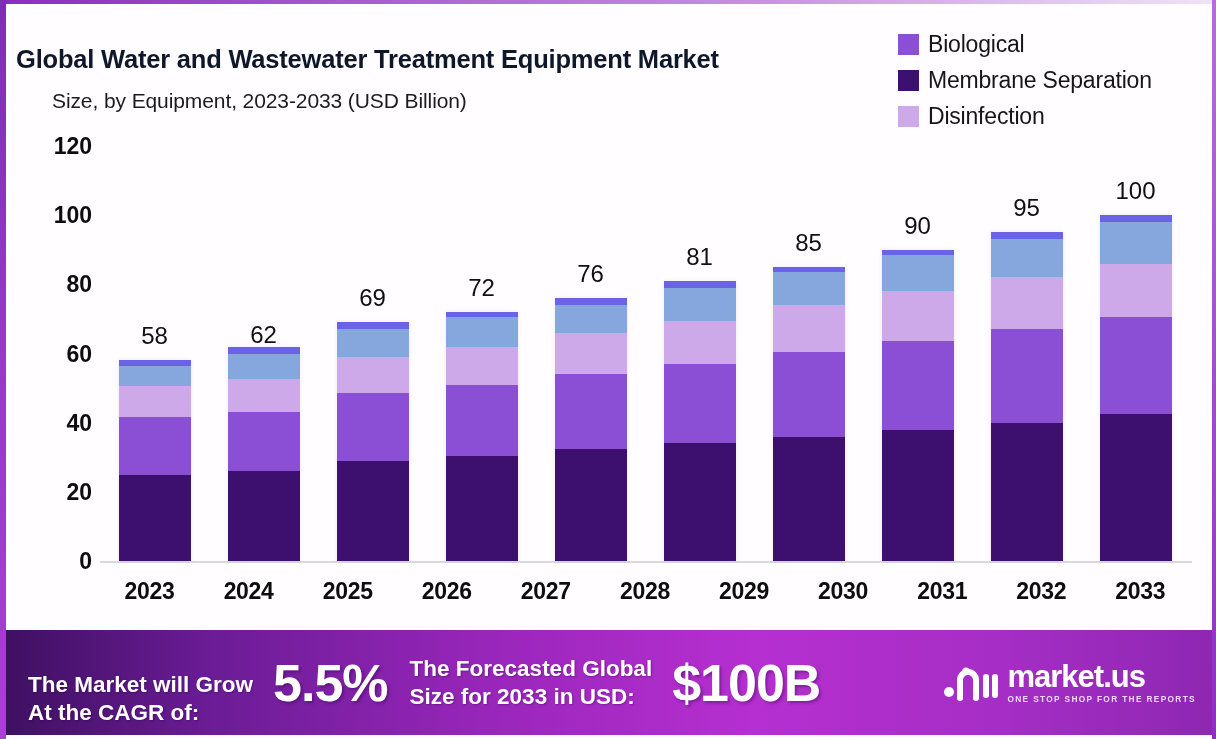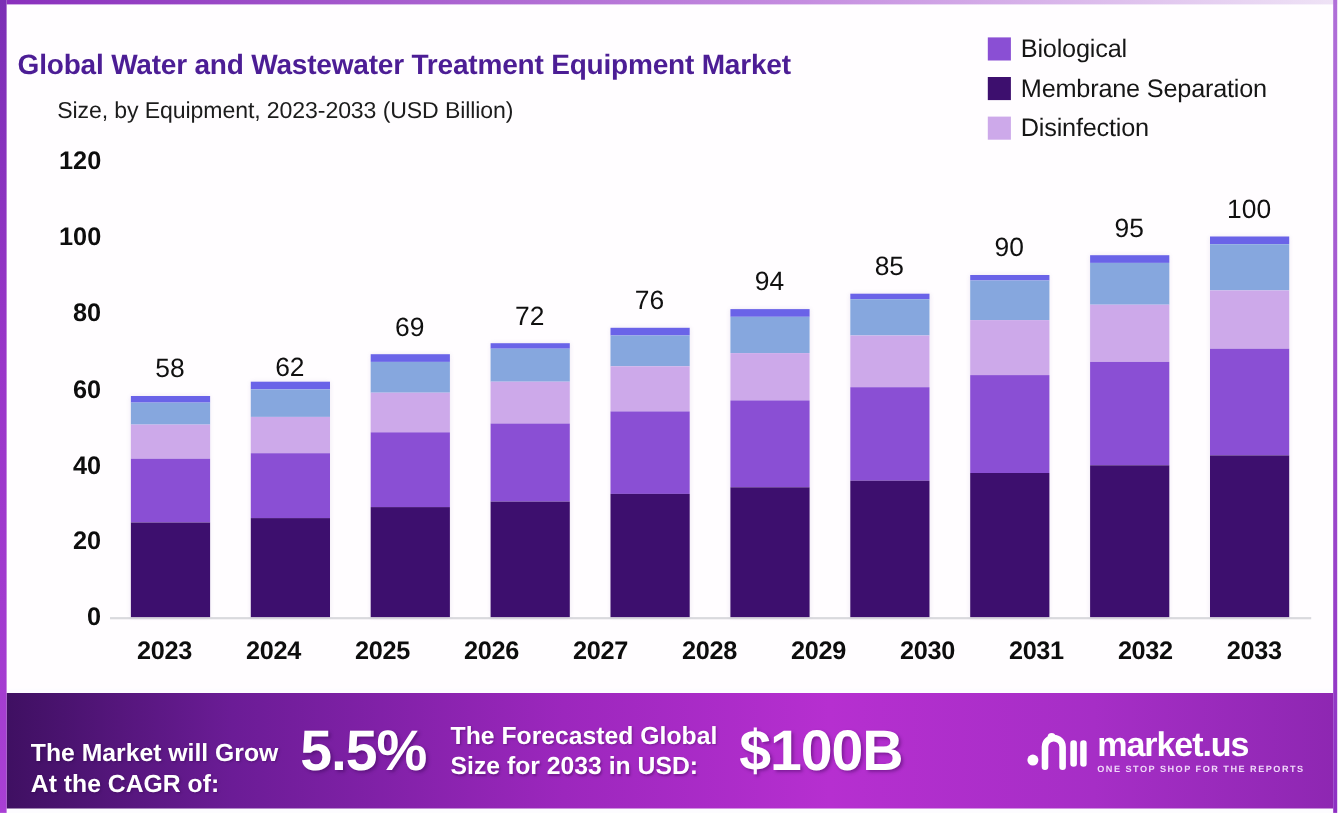--- a/index.html
+++ b/index.html
@@ -49,21 +49,21 @@
     width: 1206px; height: 622px;
     background: #fffdff;
   }
 
   
   .title {
     position: absolute;
     left: 16px; top: 45px;
     font-size: 25.5px;
     font-weight: bold;
-    color: #4c1d95;
+    color: #0f172a;
     letter-spacing: -0.2px;
     white-space: nowrap;
   }
   .subtitle {
     position: absolute;
     left: 52px; top: 89px;
     font-size: 21px;
     font-weight: normal;
     color: #1c1c1c;
     letter-spacing: -0.1px;
@@ -187,23 +187,23 @@
     text-shadow: 2px 2px 3px rgba(45,0,70,0.38);
   }
 
   .cagr-label  { margin-left: 22px; margin-top: 32px; }
   .cagr-value  { margin-left: 20px; }
   .fore-label  { margin-left: 22px; }
   .fore-value  { margin-left: 20px; }
 
   .logo {
     margin-left: auto;
-    margin-right: 26px;
-    display: flex;
-    align-items: flex-start;
+    margin-right: 16px;
+    display: flex;
+    align-items: center;
   }
   .logo-mark { margin-right: 9px; display:block; }
   .logo-text {
     display: flex;
     flex-direction: column;
     justify-content: center;
   }
   .logo-word {
     color: #ffffff;
     font-size: 31px;
@@ -305,21 +305,21 @@
         <div class="bar-total" style="bottom: 272.833px;">76</div>
         <div class="bar-stack">
           <div class="seg" style="height: 6.91667px; background: rgb(106, 99, 232);"></div>
           <div class="seg" style="height: 27.6667px; background: rgb(134, 167, 222);"></div>
           <div class="seg" style="height: 41.5px; background: rgb(205, 169, 234);"></div>
           <div class="seg" style="height: 74.3542px; background: rgb(138, 79, 212);"></div>
           <div class="seg" style="height: 112.396px; background: rgb(61, 15, 110);"></div>
         </div>
       </div>
       <div class="bar-slot">
-        <div class="bar-total" style="bottom: 290.125px;">94</div>
+        <div class="bar-total" style="bottom: 290.125px;">81</div>
         <div class="bar-stack">
           <div class="seg" style="height: 6.91667px; background: rgb(106, 99, 232);"></div>
           <div class="seg" style="height: 32.8542px; background: rgb(134, 167, 222);"></div>
           <div class="seg" style="height: 43.2292px; background: rgb(205, 169, 234);"></div>
           <div class="seg" style="height: 79.5417px; background: rgb(138, 79, 212);"></div>
           <div class="seg" style="height: 117.583px; background: rgb(61, 15, 110);"></div>
         </div>
       </div>
       <div class="bar-slot">
         <div class="bar-total" style="bottom: 303.958px;">85</div>

